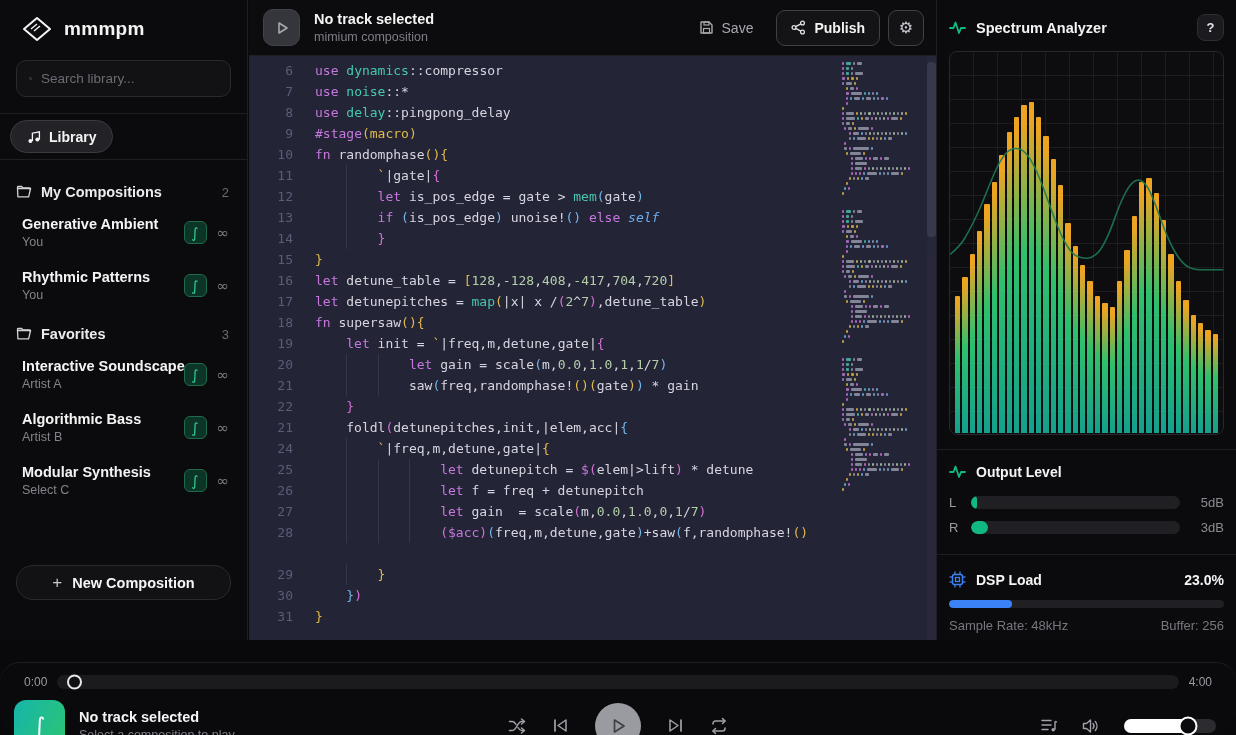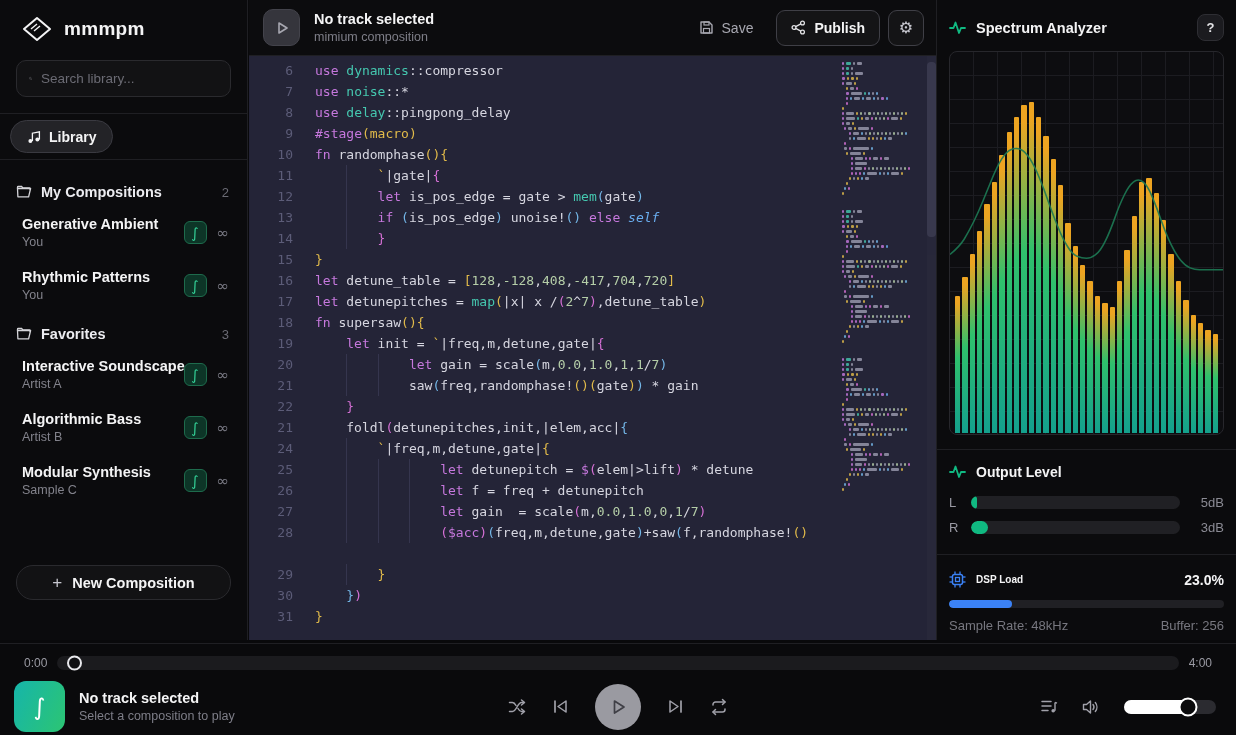--- a/index.html
+++ b/index.html
@@ -98,29 +98,29 @@
   .spec-curve { position:absolute; inset:0; width:100%; height:100%; }
   .rp-sep { border-top:1px solid #1f1f23; margin-top:14px; }
   .out-head { display:flex; align-items:center; padding:14px 12px 10px 12px; }
   .out-head .rp-title { flex:1; font-size:14px; font-weight:700; margin-left:10px; }
   .meter-row { display:flex; align-items:center; padding:5px 12px; gap:10px; }
   .meter-label { width:12px; font-size:13px; color:#9a9aa3; }
   .meter-track { flex:1; height:13px; background:#202024; border-radius:7px; overflow:hidden; }
   .meter-fill { height:100%; background:#10b981; border-radius:7px; }
   .meter-val { width:34px; text-align:right; font-size:13px; color:#8b8b94; }
   .dsp-head { display:flex; align-items:center; padding:16px 12px 10px 12px; }
-  .dsp-head .rp-title { flex:1; font-size:10px; font-weight:700; margin-left:10px; }
+  .dsp-head .rp-title { flex:1; font-size:14px; font-weight:700; margin-left:10px; }
   .dsp-val { font-size:14px; font-weight:700; }
   .dsp-track { margin:2px 12px 0 12px; height:8px; background:#202024; border-radius:4px; overflow:hidden; }
   .dsp-fill { height:100%; background:#3b82f6; border-radius:4px; }
   .dsp-foot { display:flex; justify-content:space-between; padding:10px 12px; font-size:13px; color:#77777f; }
 
   
-  .bottombar { position:absolute; left:0; right:0; bottom:0; height:92px; background:#0a0a0c;
-    border-top:1px solid #1f1f23; }
+  .bottombar { position:absolute; left:0; right:0; bottom:0; height:73px; background:#0a0a0c;
+    border-top:1px solid #1f1f23;border-radius:20px; }
   .timeline { display:flex; align-items:center; gap:10px; padding:8px 24px 0 24px; height:30px; }
   .tl-label { font-size:12px; color:#9a9aa3; flex:none; }
   .tl-track { position:relative; flex:1; height:14px; background:#1b1b1e; border-radius:7px; }
   .tl-knob { position:absolute; top:50%; transform:translate(-2px,-50%); width:15px; height:15px;
     border-radius:50%; border:2.5px solid #e8e8ec; background:#101013; cursor:pointer; }
   .playerbar { position:relative; display:flex; align-items:center; height:65px; padding:0 24px 0 14px; }
   .np-art { width:51px; height:51px; border-radius:12px; background:linear-gradient(115deg,#16b5aa,#2cc573);
     display:flex; align-items:center; justify-content:center; color:#fff;
     font-family:"DejaVu Sans",sans-serif; font-size:23px; }
   .np-meta { margin-left:14px; }
@@ -220,21 +220,21 @@
           <div class="comp-meta">
             <div class="comp-title">Algorithmic Bass</div>
             <div class="comp-author">Artist B</div>
           </div>
           <div class="mim-badge">∫</div>
           <span class="loop-ic">∞</span>
         </div>
         <div class="comp-item">
           <div class="comp-meta">
             <div class="comp-title">Modular Synthesis</div>
-            <div class="comp-author">Sample C</div>
+            <div class="comp-author">Select C</div>
           </div>
           <div class="mim-badge">∫</div>
           <span class="loop-ic">∞</span>
         </div>
       </div>
 
     <div class="new-comp-wrap">
       <button class="new-comp">
         <span class="plus">+</span>
         <span>New Composition</span>

